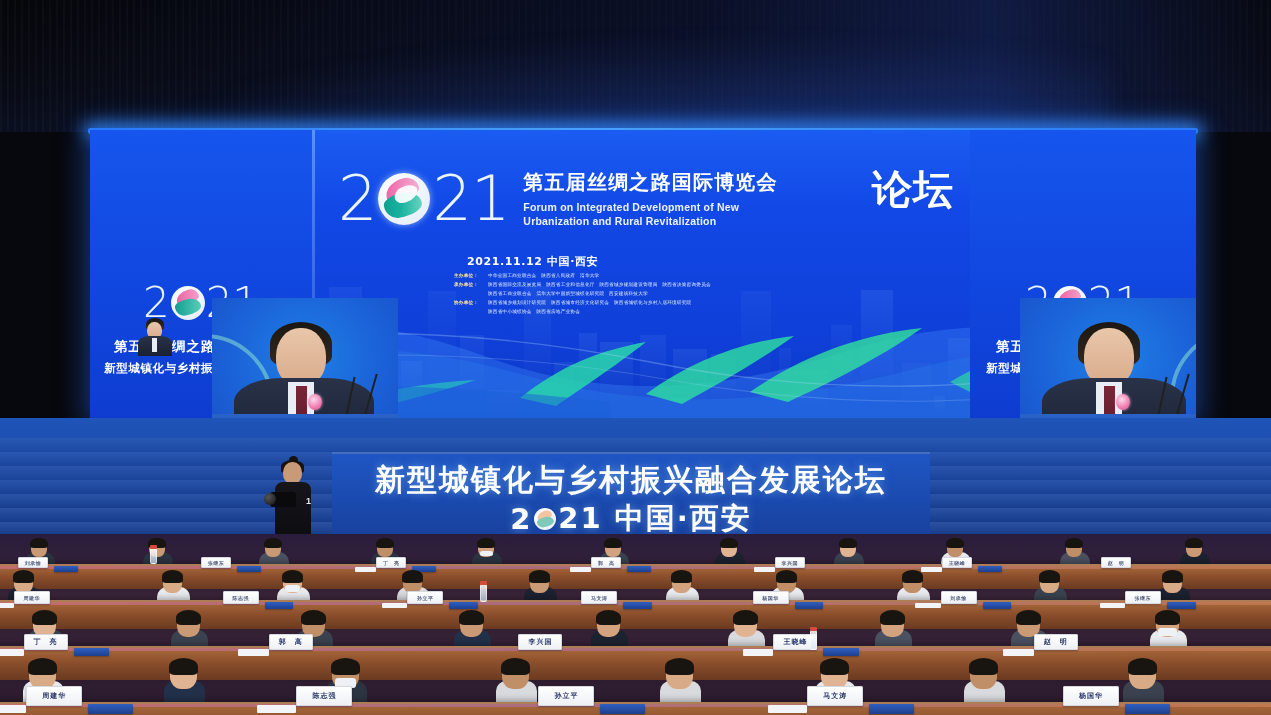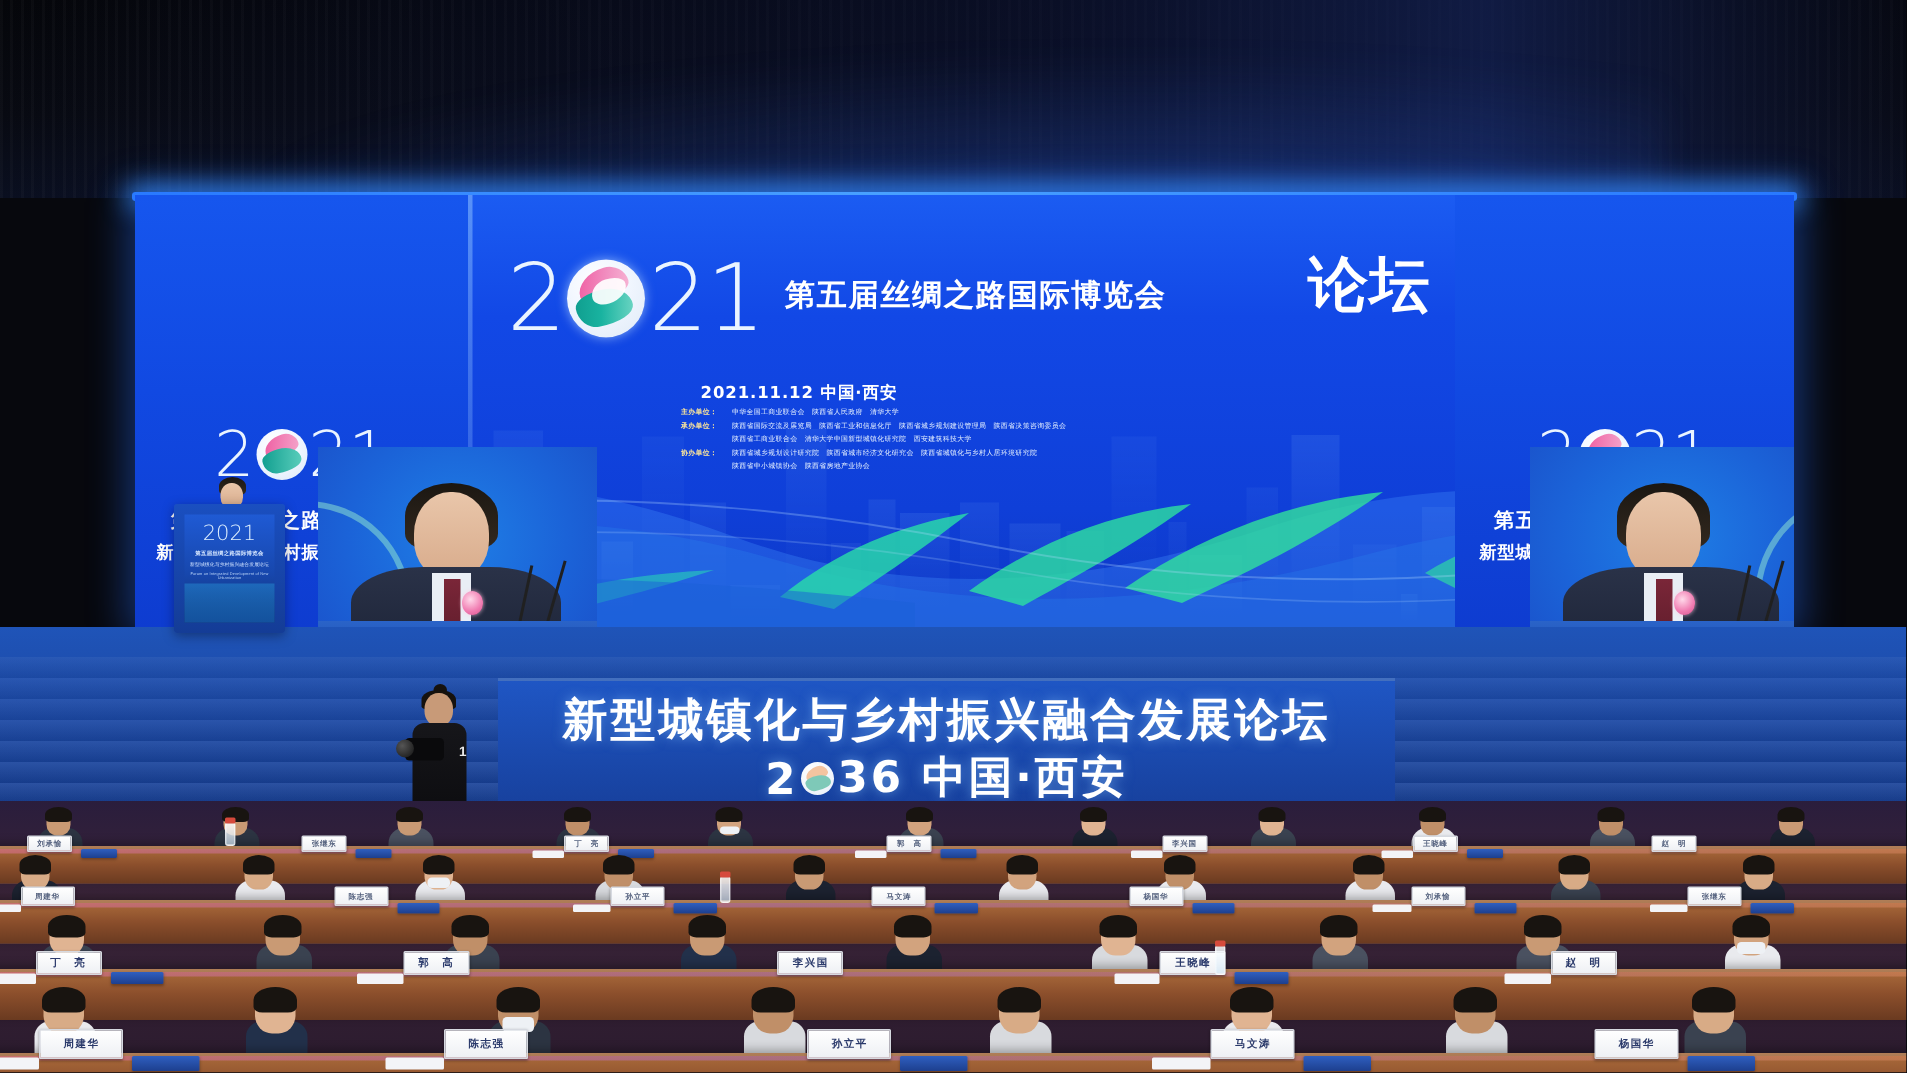--- a/index.html
+++ b/index.html
@@ -322,20 +322,22 @@
               <span class="swirl-b"></span>
               <span class="swirl-c"></span>
           </span>
           <span class="y-digit thin">21</span>
         </div>
         <div class="title-block">
           <div class="t-row1">
             <span class="t-cn-1">第五届丝绸之路国际博览会</span>
           </div>
           <div class="t-en">
+            <div>Forum on Integrated Development of New</div>
+            <div>Urbanization and Rural Revitalization</div>
           </div>
         </div>
         <span class="t-forum">论坛</span>
       </div>
 
       <div class="t-date">2021.11.12 中国·西安</div>
 
       <div class="orgs" id="orgs">
           <div class="org-line">
             <span class="org-lbl">主办单位：</span>
@@ -397,39 +399,30 @@
       <div class="step" style="top: 70px; height: 14px; opacity: 0.75;"></div>
       <div class="step" style="top: 84px; height: 14px; opacity: 0.8;"></div>
     </div>
 
   <div class="speaker-live">
     <div class="hair" style="left:8px;top:0;width:18px;height:12px;"></div>
     <div class="head" style="left:9px;top:4px;width:15px;height:17px;"></div>
     <div class="suit" style="left:0;top:18px;width:34px;height:20px;"></div>
     <div class="shirt" style="left:14px;top:20px;width:5px;height:14px;"></div>
   </div>
-  <div class="podium">
-    <div class="podium-panel">
-      <div class="p-city"></div>
-      <div class="p-year">2021</div>
-      <div class="p-t1">第五届丝绸之路国际博览会</div>
-      <div class="p-t2">新型城镇化与乡村振兴融合发展论坛</div>
-      <div class="p-t3">Forum on Integrated Development of New Urbanization</div>
-    </div>
-  </div>
 
   <div class="banner">
     <div class="banner-l1">新型城镇化与乡村振兴融合发展论坛</div>
     <div class="banner-l2">
       <span>2</span>
       <span class="b-logo">
         <span class="b-sw1"></span>
           <span class="b-sw2"></span>
       </span>
-      <span>36 中国·西安</span>
+      <span>21 中国·西安</span>
     </div>
   </div>
 
   <div class="photog">
     <div class="pg-bun"></div>
     <div class="pg-hair"></div>
     <div class="pg-head"></div>
     <div class="pg-body"></div>
     <div class="pg-cam"></div>
     <div class="pg-lens"></div>

